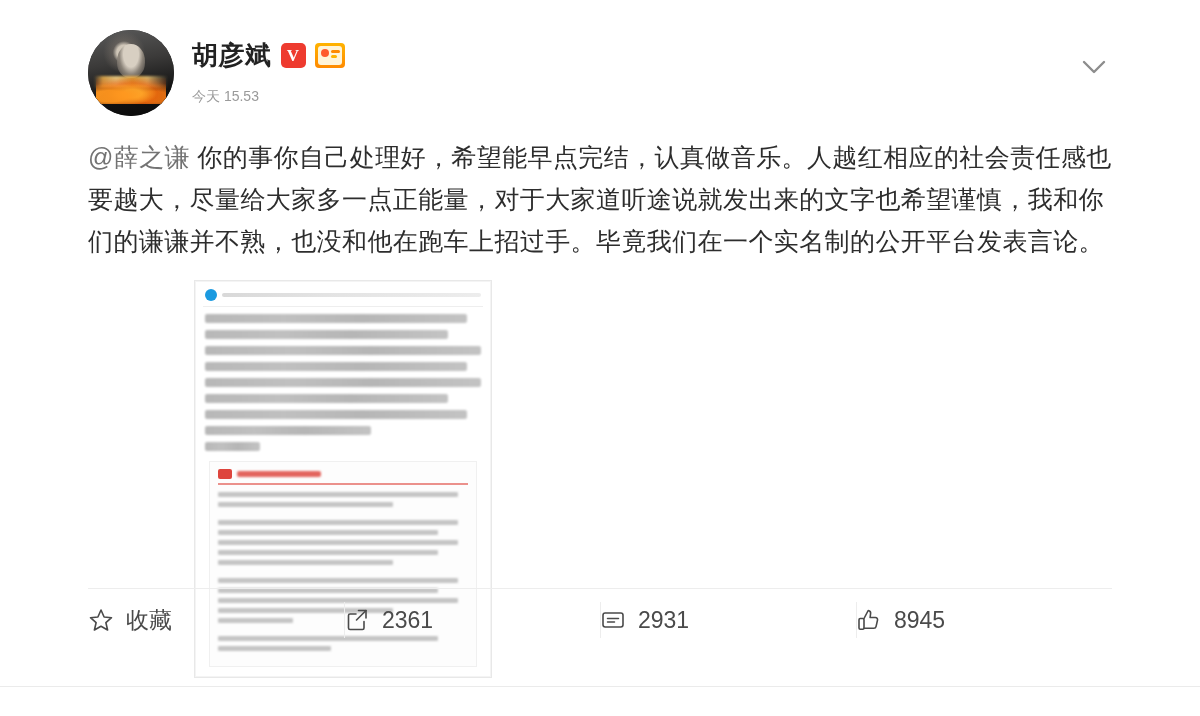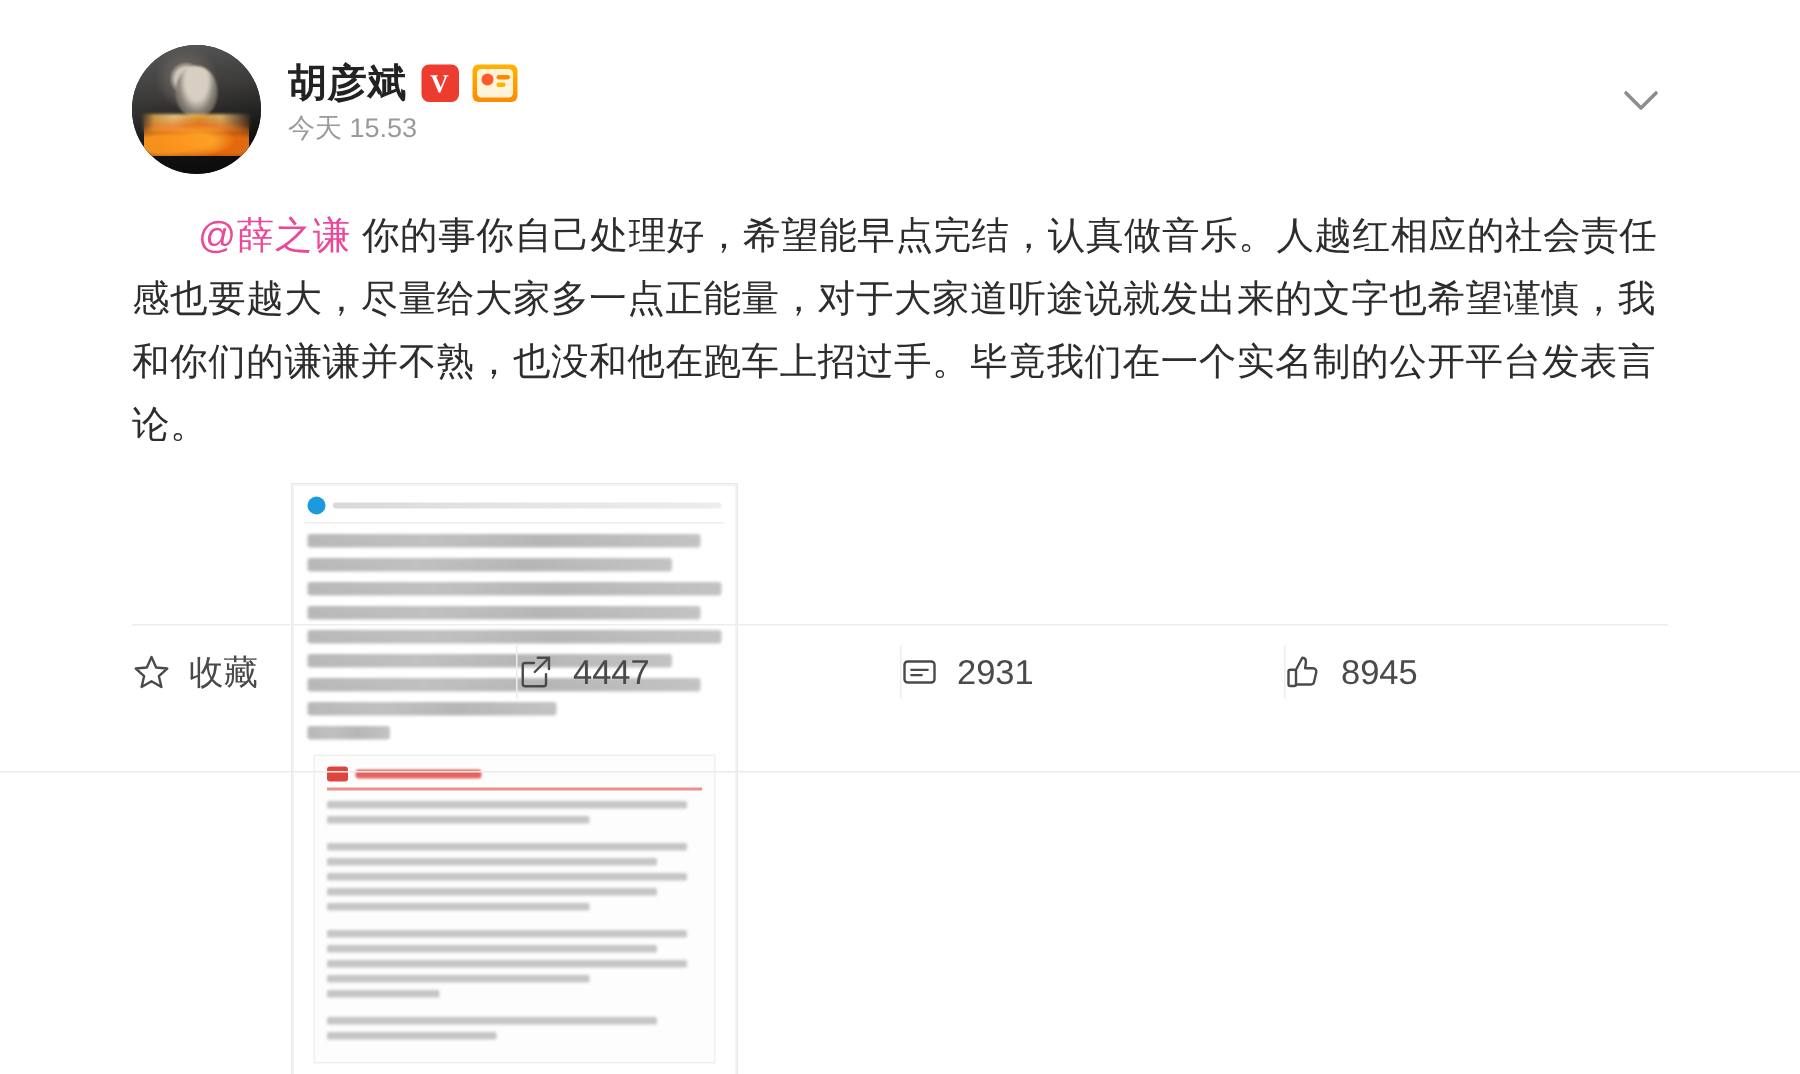--- a/index.html
+++ b/index.html
@@ -9,21 +9,21 @@
   body {
     width: 1200px;
     height: 716px;
     background: #ffffff;
     font-family: "Liberation Sans", sans-serif;
     overflow: hidden;
   }
   .post {
     position: relative;
     width: 1200px;
-    height: 515px;
+    height: 687px;
     box-sizing: border-box;
     padding: 30px 88px 0 88px;
   }
   .post-header {
     display: flex;
     align-items: flex-start;
     position: relative;
   }
   .avatar-wrap {
     width: 86px;
@@ -143,42 +143,42 @@
   .badge-medal .m-bar2 {
     position: absolute;
     left: 16px;
     top: 12px;
     width: 6px;
     height: 3px;
     background: #ffb300;
     border-radius: 2px;
   }
   .timestamp {
-    font-size: 18px;
+    margin-top: 15px;
+    font-size: 14px;
     color: #9a9a9a;
   }
   .chevron {
     position: absolute;
     right: 0;
     top: 22px;
     width: 36px;
     height: 30px;
     cursor: pointer;
   }
   .chevron svg { display: block; }
   .post-text {
     margin-top: 20px;
     font-size: 25px;
     line-height: 42px;
     color: #2d2d2d;
     letter-spacing: 0.4px;
   }
   .mention {
-    color: #ec4899;
-    margin-left: 44px;
+    color: #737373;
   }
   .quote-card {
     margin: 18px 0 0 106px;
     width: 298px;
     background: #ffffff;
     border: 1px solid #e8e8e8;
     box-shadow: 0 0 0 1px #f4f4f4 inset;
     padding: 6px 8px 10px 8px;
     box-sizing: border-box;
   }
@@ -407,21 +407,21 @@
       </svg>
       <span class="action-label">收藏</span>
     </div>
 
     <div class="action">
       <svg class="action-icon" viewBox="0 0 26 26">
         <path d="M20 14.5V21a1.5 1.5 0 0 1-1.5 1.5H6A1.5 1.5 0 0 1 4.5 21V8.5A1.5 1.5 0 0 1 6 7h6" fill="none" stroke="#4a4a4a" stroke-width="1.6" stroke-linecap="round" stroke-linejoin="round"></path>
         <path d="M14.5 3.5H22v7.5" fill="none" stroke="#4a4a4a" stroke-width="1.6" stroke-linecap="round" stroke-linejoin="round"></path>
         <path d="M22 3.5 12.5 13" fill="none" stroke="#4a4a4a" stroke-width="1.6" stroke-linecap="round"></path>
       </svg>
-      <span class="action-label">4447</span>
+      <span class="action-label">2361</span>
     </div>
 
     <div class="action">
       <svg class="action-icon" viewBox="0 0 26 26">
         <rect x="3" y="6" width="20" height="14" rx="2.2" ry="2.2" fill="none" stroke="#4a4a4a" stroke-width="1.6"></rect>
         <line x1="7.5" y1="11.5" x2="18.5" y2="11.5" stroke="#4a4a4a" stroke-width="1.5" stroke-linecap="round"></line>
         <line x1="7.5" y1="15" x2="14.5" y2="15" stroke="#4a4a4a" stroke-width="1.5" stroke-linecap="round"></line>
       </svg>
       <span class="action-label">2931</span>
     </div>

